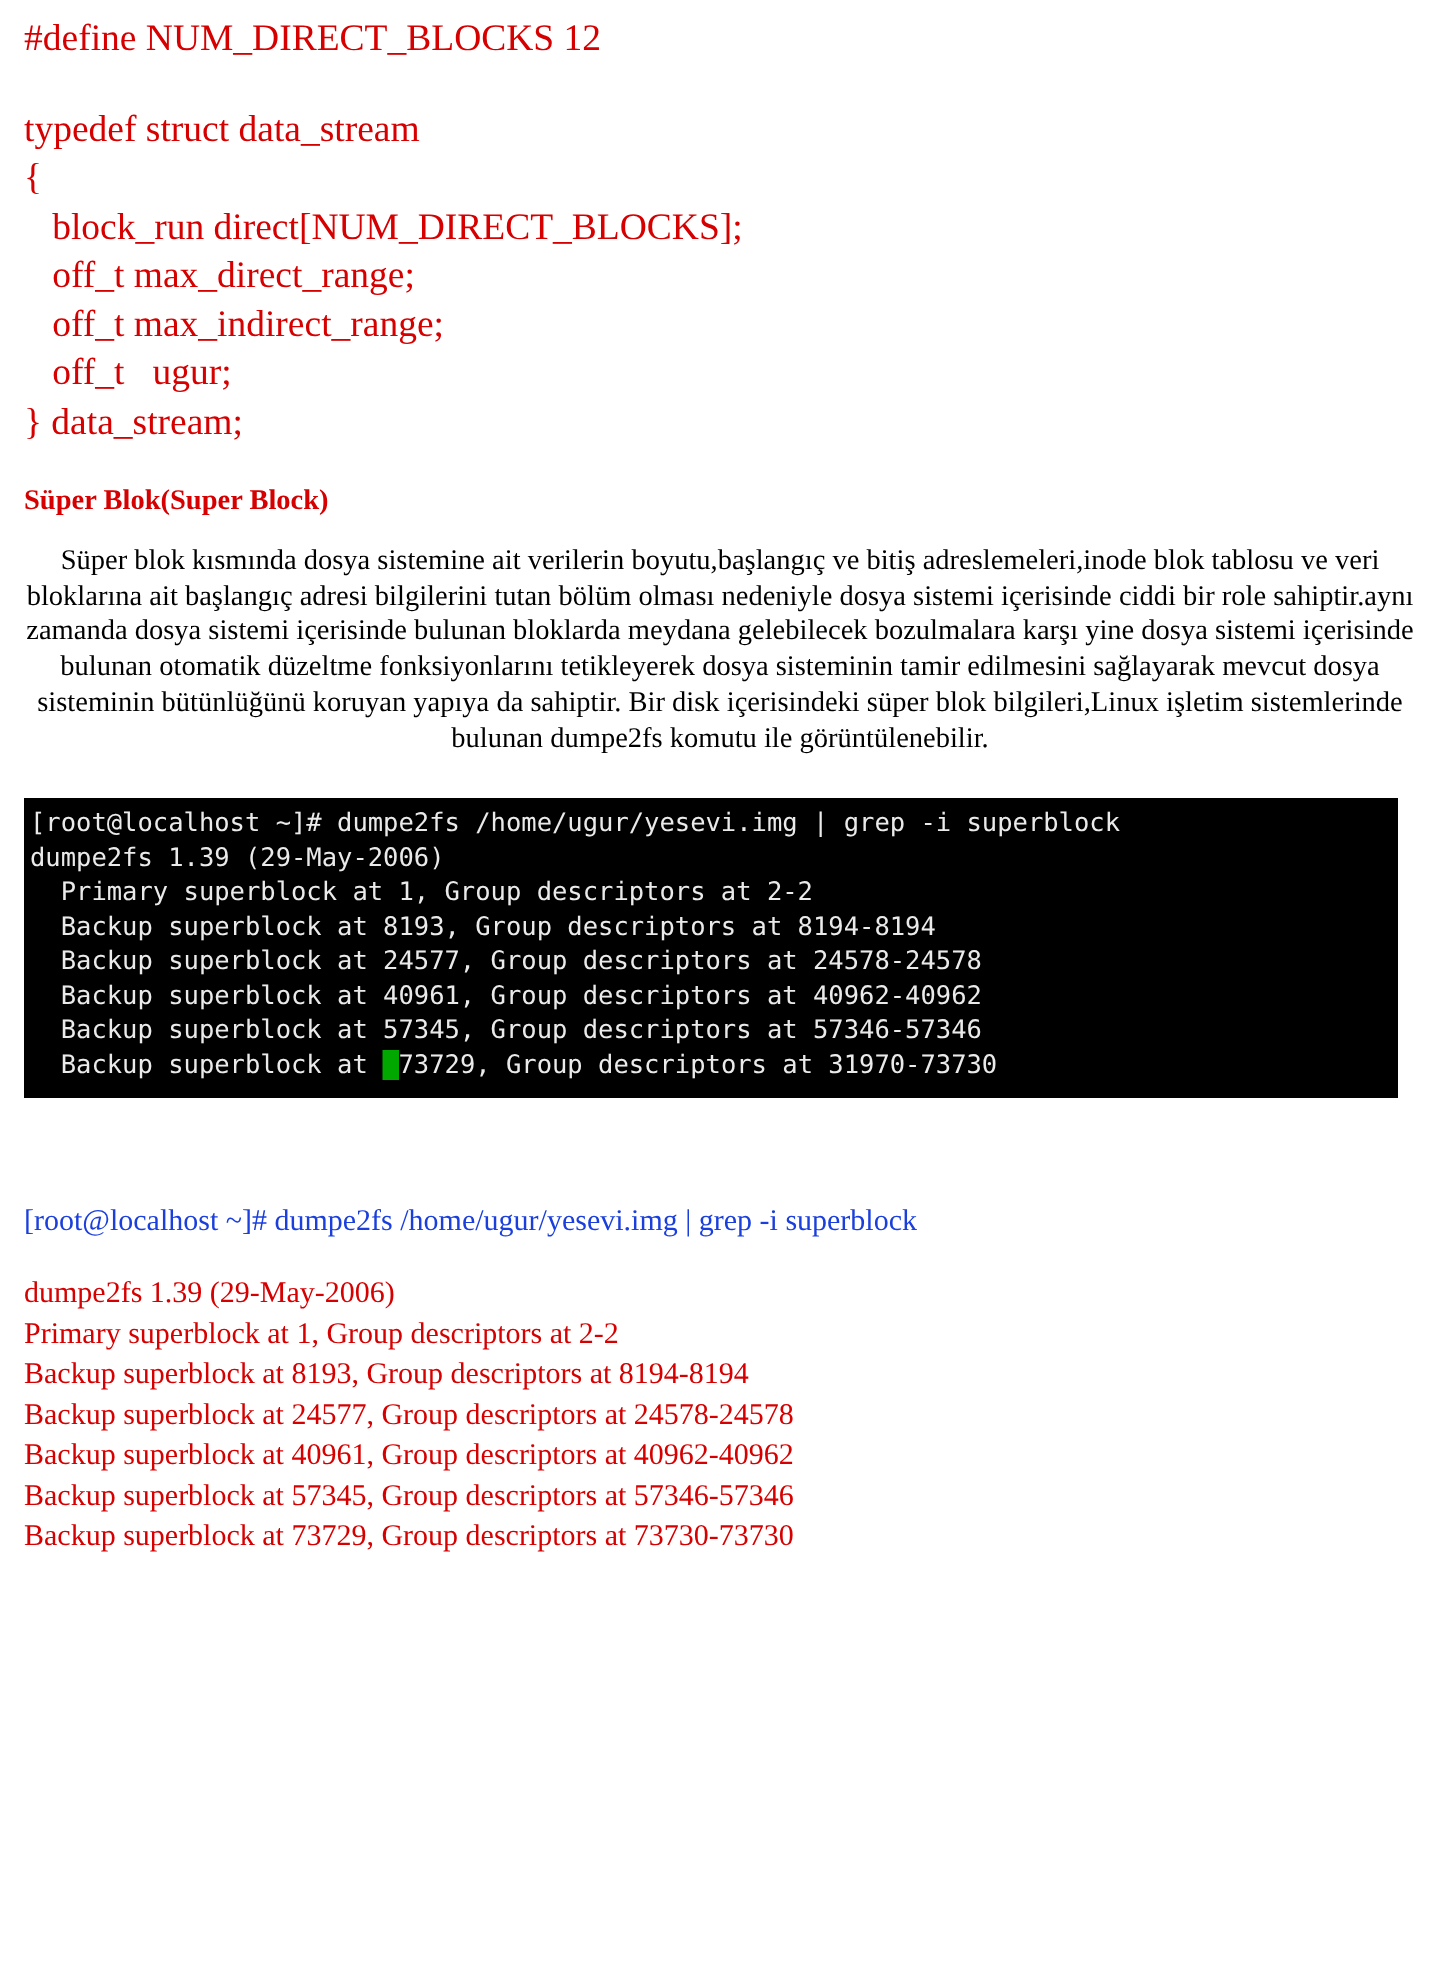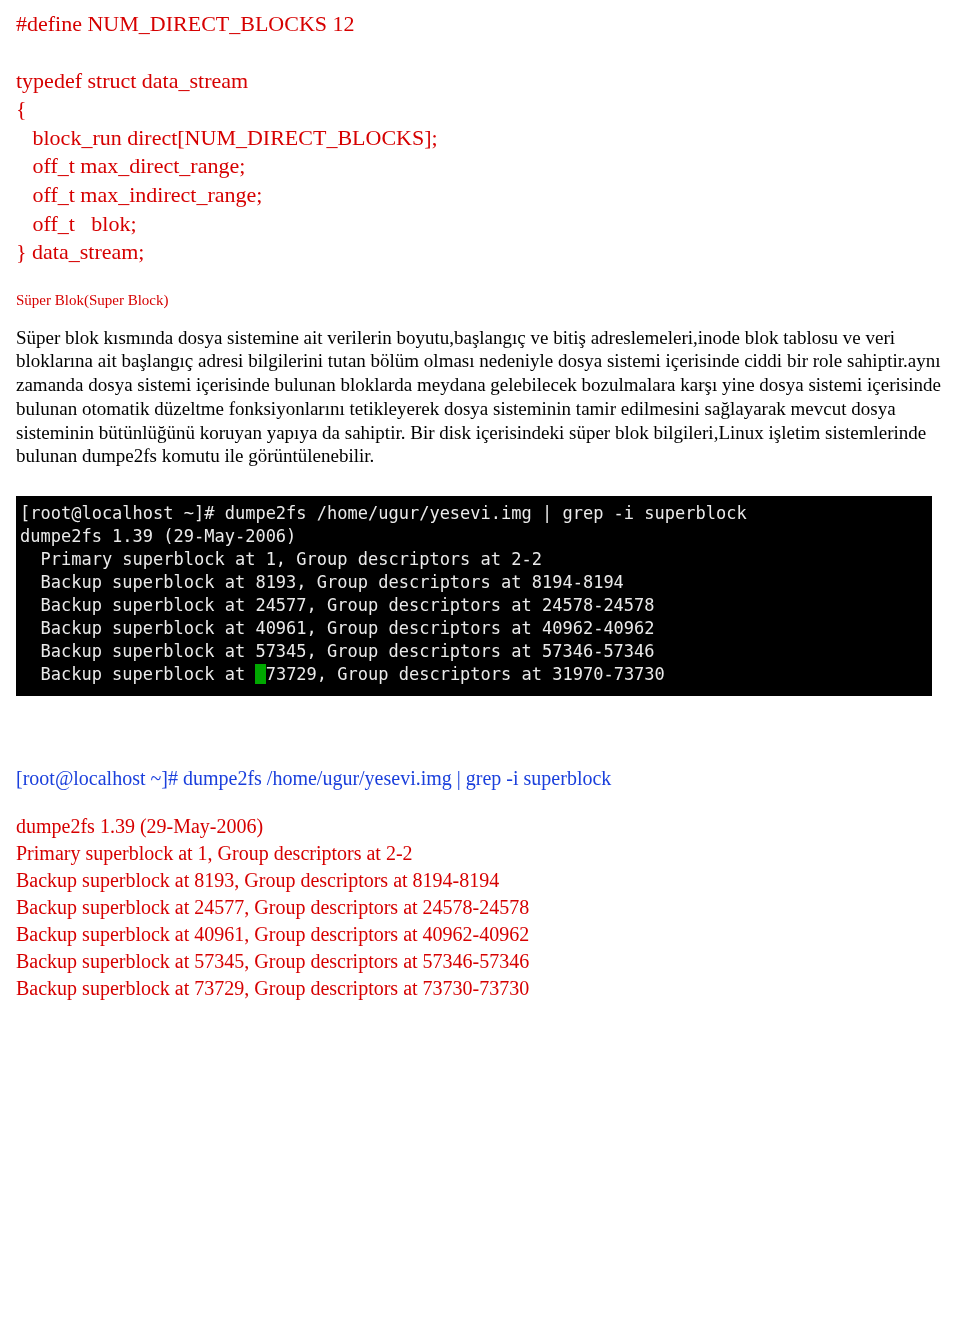--- a/index.html
+++ b/index.html
@@ -11,32 +11,33 @@
     font-size: 19px;
     line-height: 1.25;
     color: #000;
     background: #fff;
   }
   .code-red {
     color: #d60000;
     font-family: "Times New Roman", Times, serif;
     white-space: pre;
     margin: 0;
-    font-size: 22px;
+    font-size: 25px;
     line-height: 1.3;
   }
   .heading-red {
     color: #d60000;
-    font-weight: normal;
+    font-weight: bold;
     margin: 24px 0 16px 0;
-    font-size: 15px;
+    font-size: 19px;
   }
   .para {
     margin: 0 0 16px 0;
     color: #000;
+    text-align: center;
   }
   .terminal {
     background: #000;
     color: #eaeaea;
     font-family: "DejaVu Sans Mono", "Courier New", monospace;
     font-size: 17px;
     padding: 6px 4px 10px 4px;
     white-space: pre;
     line-height: 1.35;
     margin: 28px 0 70px 0;
@@ -66,21 +67,21 @@
 </div>
 
 <div style="height:28px"></div>
 
 <div>
   <pre class="code-red">typedef struct data_stream</pre>
   <pre class="code-red">{</pre>
   <pre class="code-red">   block_run direct[NUM_DIRECT_BLOCKS];</pre>
   <pre class="code-red">   off_t max_direct_range;</pre>
   <pre class="code-red">   off_t max_indirect_range;</pre>
-  <pre class="code-red">   off_t   blok;</pre>
+  <pre class="code-red">   off_t   ugur;</pre>
   <pre class="code-red">} data_stream;</pre>
 </div>
 
 <div class="heading-red">Süper Blok(Super Block)</div>
 
 <p class="para">Süper blok kısmında dosya sistemine ait verilerin boyutu,başlangıç ve bitiş adreslemeleri,inode blok tablosu ve veri bloklarına ait başlangıç adresi bilgilerini tutan bölüm olması nedeniyle dosya sistemi içerisinde ciddi bir role sahiptir.aynı zamanda dosya sistemi içerisinde bulunan bloklarda meydana gelebilecek bozulmalara karşı yine dosya sistemi içerisinde bulunan otomatik düzeltme fonksiyonlarını tetikleyerek dosya sisteminin tamir edilmesini sağlayarak mevcut dosya sisteminin bütünlüğünü koruyan yapıya da sahiptir. Bir disk içerisindeki süper blok bilgileri,Linux işletim sistemlerinde bulunan dumpe2fs komutu ile görüntülenebilir.</p>
 
 <div class="terminal"><span>[root@localhost ~]# dumpe2fs /home/ugur/yesevi.img | grep -i superblock</span>
 <span>dumpe2fs 1.39 (29-May-2006)</span>
 <span>  Primary superblock at 1, Group descriptors at 2-2</span>

